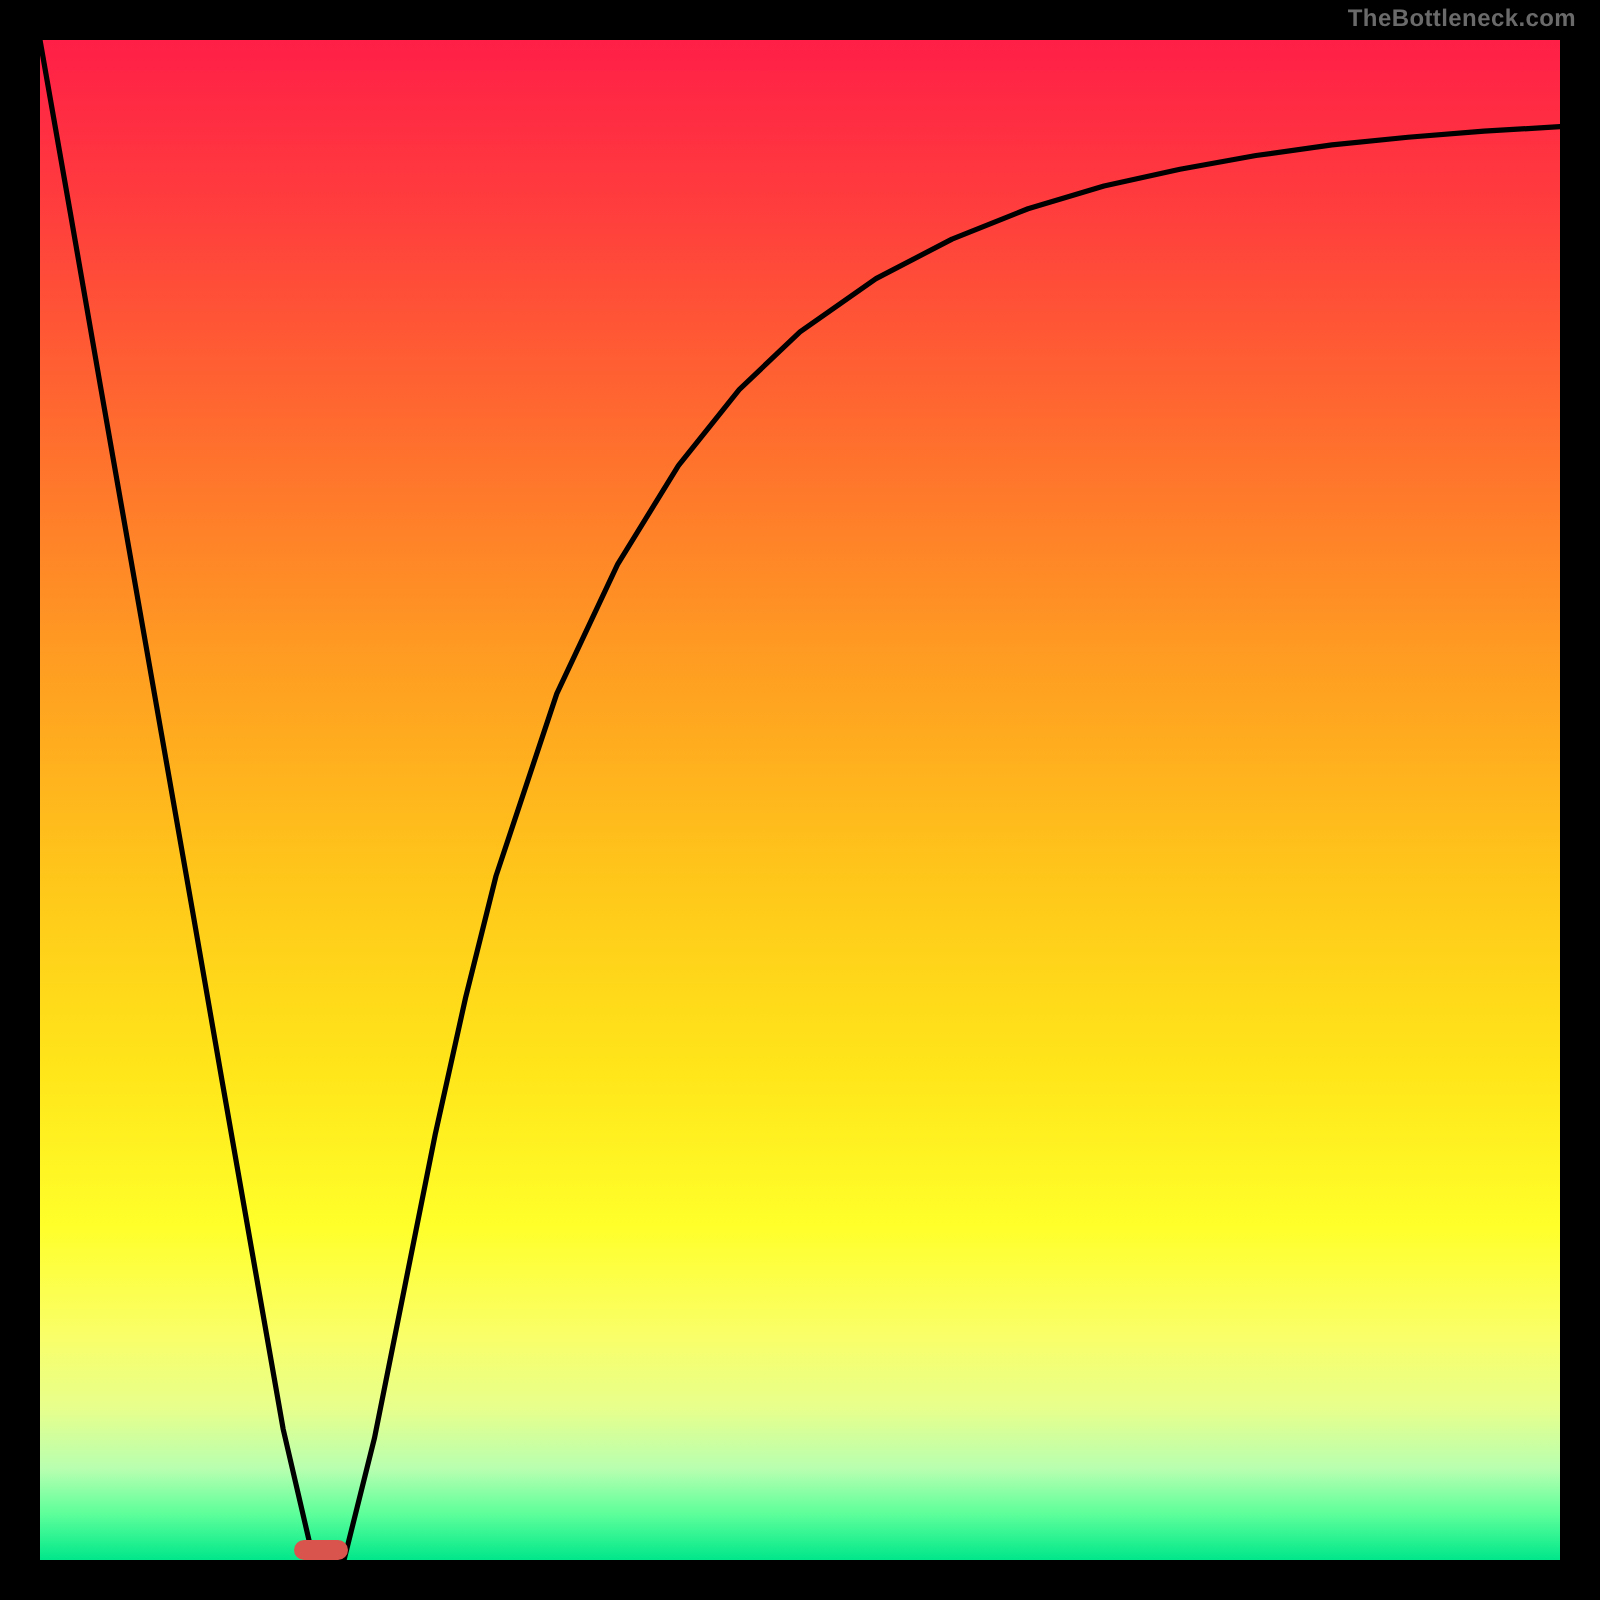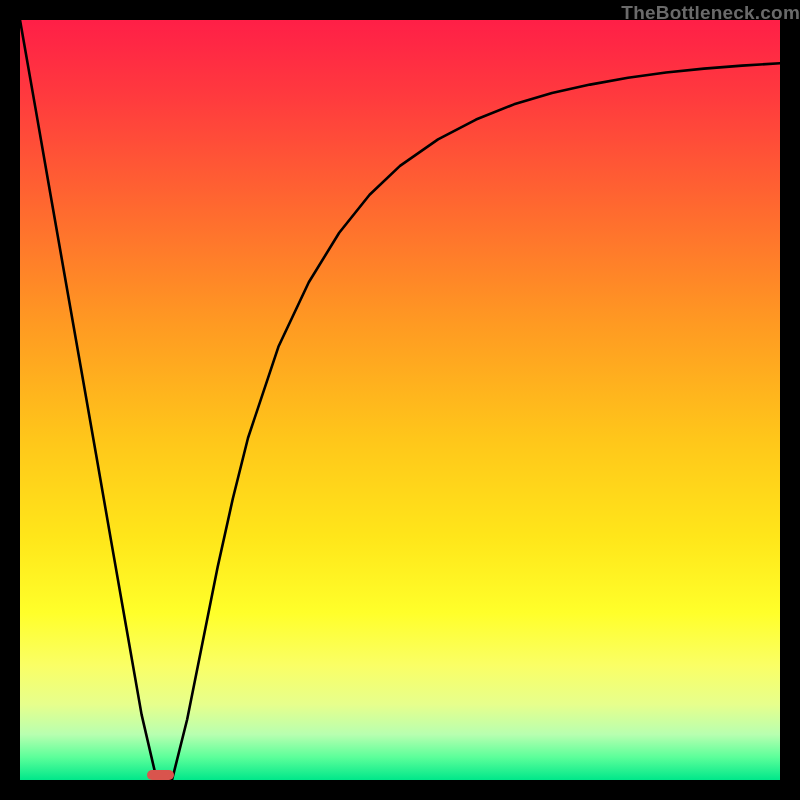--- a/index.html
+++ b/index.html
@@ -32,23 +32,23 @@
     );
   }
   .marker {
     position: absolute;
     background: #d9544d;
     border-radius: 8px;
   }
   .watermark {
     position: absolute;
     top: 2px;
-    right: 0;
+    right: 12px;
     font-family: Arial, Helvetica, sans-serif;
-    font-size: 19px;
+    font-size: 12px;
     font-weight: 600;
     color: #6a6a6a;
     letter-spacing: 0.2px;
   }
   svg.curve {
     position: absolute;
     left: 0; top: 0;
     width: 100%; height: 100%;
     overflow: visible;
   }

